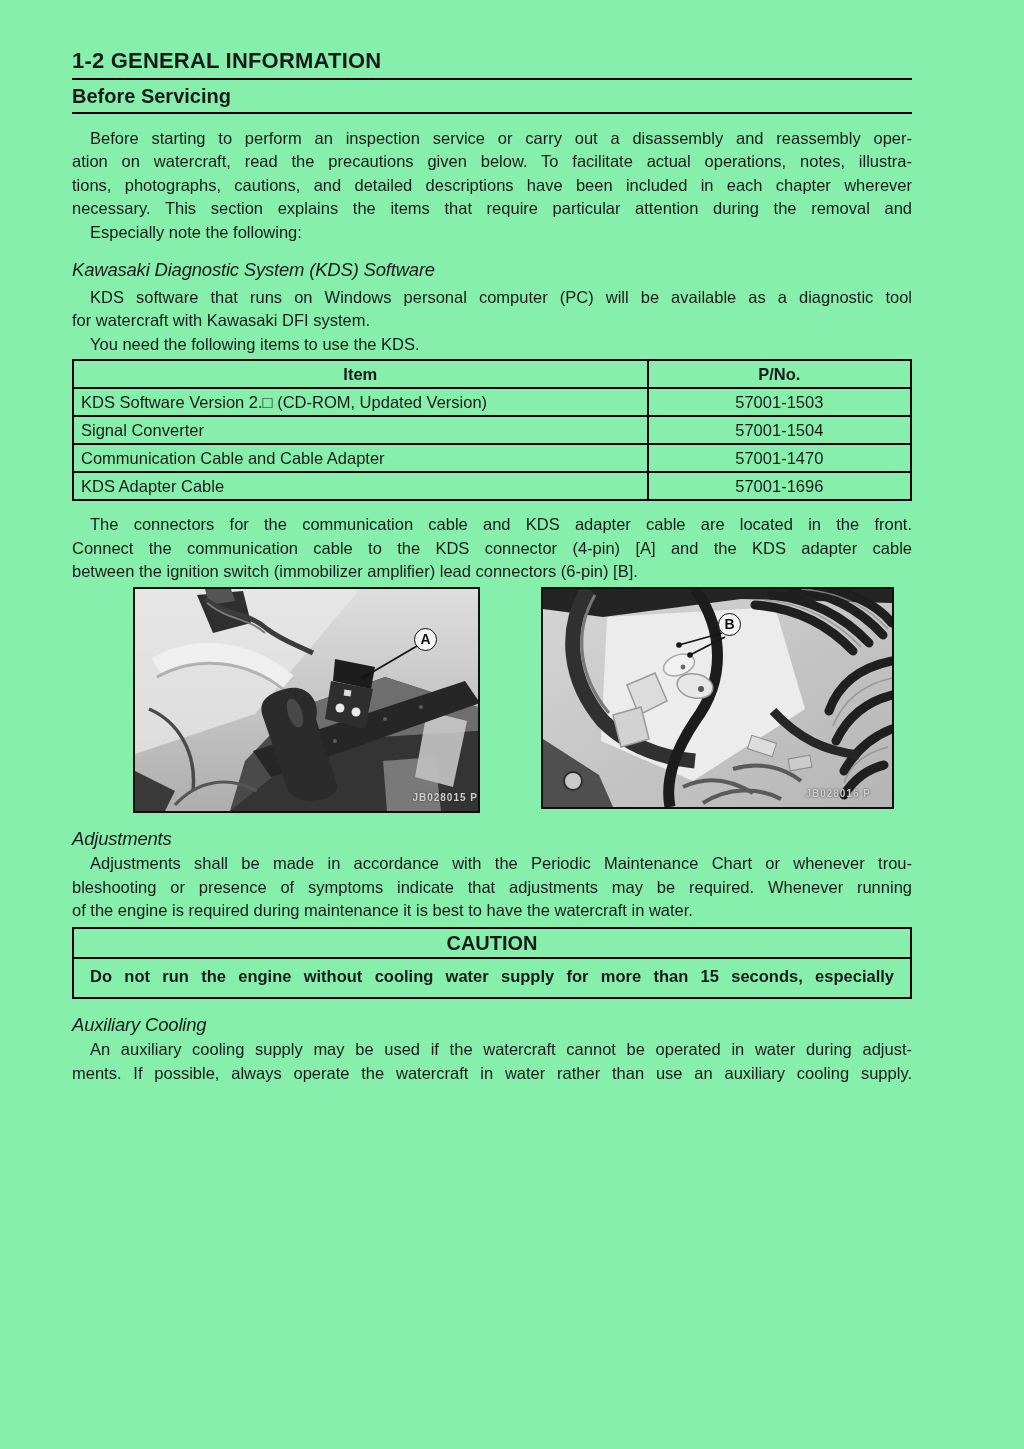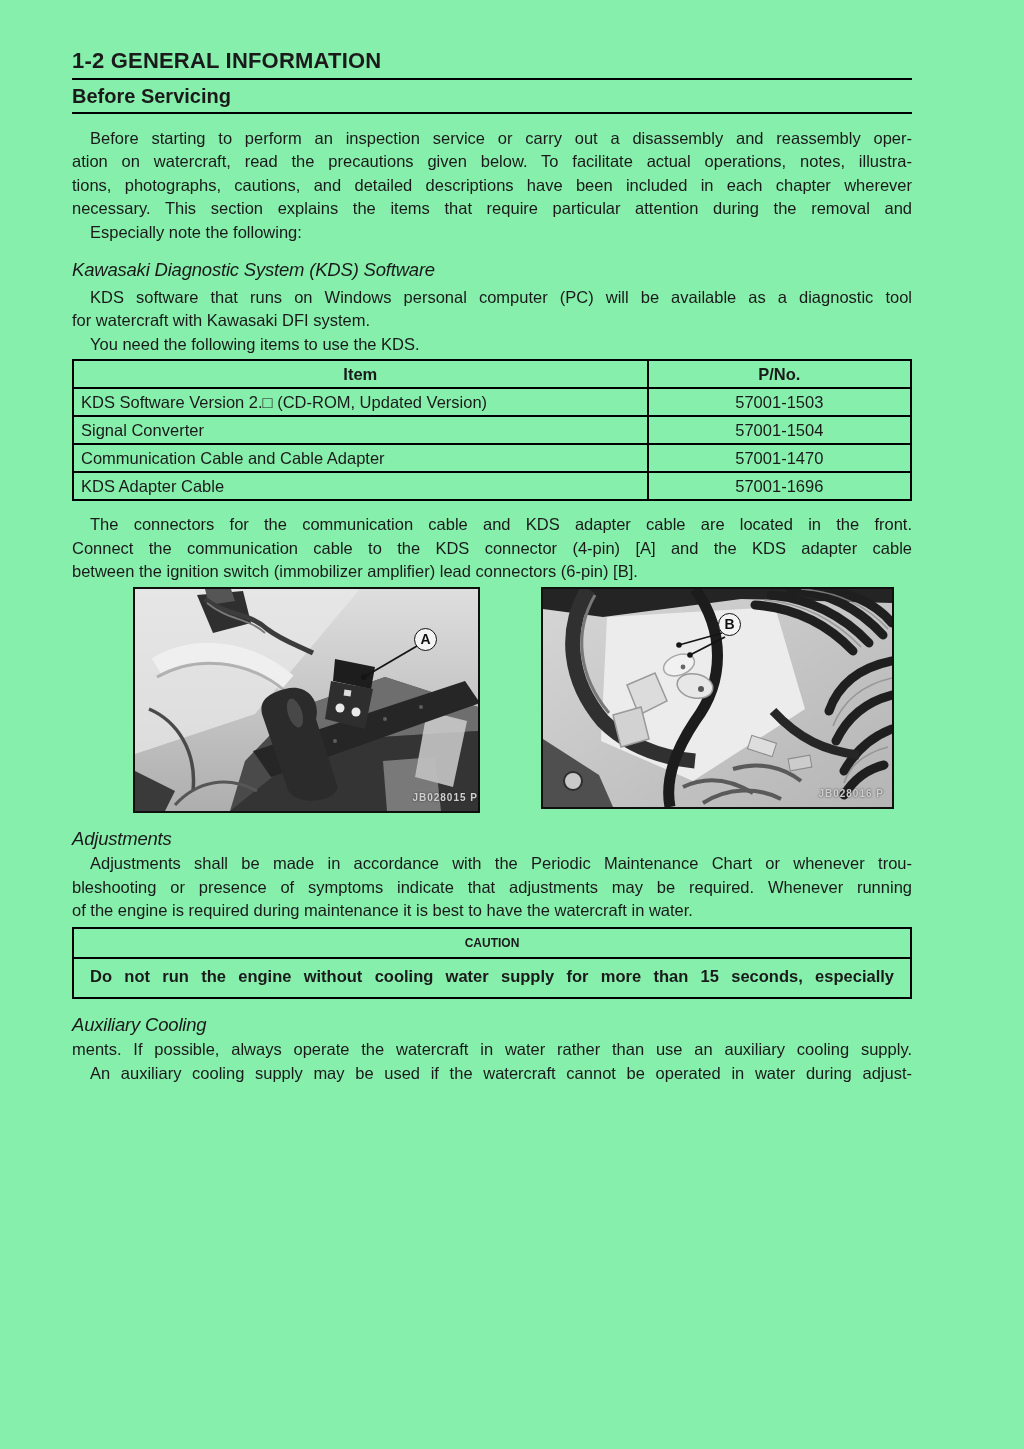--- a/index.html
+++ b/index.html
@@ -68,21 +68,21 @@
   }
 
   .mt-adj-head { margin-top:26px; }
   .mt-adj-para { margin-top:3px; }
 
   .caution {
     margin-top:4px; border:2px solid #000; width:840px;
   }
   .caution-title {
     border-bottom:2px solid #000; text-align:center;
-    font-size:12px; font-weight:bold; line-height:24px; padding:2px 0;
+    font-size:20px; font-weight:bold; line-height:24px; padding:2px 0;
   }
   .caution-body { padding:6px 16px 9px 16px; font-size:16.5px; }
 
   .mt-aux-head { margin-top:9px; }
   .mt-aux-para { margin-top:3px; }
 </style>
 </head>
 <body>
 
 <div class="page">
@@ -247,38 +247,38 @@
 
           <polygon points="0,150 56,186 70,218 0,218" fill="#4f4f4f"></polygon>
           <circle cx="30" cy="192" r="9" fill="#c9c9c9" stroke="#2e2e2e" stroke-width="2"></circle>
 
           <line x1="179" y1="44" x2="136" y2="56" stroke="#151515" stroke-width="1.8"></line>
           <line x1="182" y1="48" x2="147" y2="66" stroke="#151515" stroke-width="1.8"></line>
           <circle cx="136" cy="56" r="2.8" fill="#151515"></circle>
           <circle cx="147" cy="66" r="2.8" fill="#151515"></circle>
         </svg>
         <div class="fig-label" style="left:175px; top:24px;">B</div>
-        <div class="fig-code" style="right:8px; bottom:8px;">JB028016 P</div>
+        <div class="fig-code" style="right:21px; bottom:8px;">JB028016 P</div>
       </figure>
     </div>
 
     <h3 class="sub-heading mt-adj-head">Adjustments</h3>
     <div class="para mt-adj-para">
       <div class="ln j ind">Adjustments shall be made in accordance with the Periodic Maintenance Chart or whenever trou-</div>
       <div class="ln j">bleshooting or presence of symptoms indicate that adjustments may be required. Whenever running</div>
       <div class="ln">of the engine is required during maintenance it is best to have the watercraft in water.</div>
     </div>
 
     <div class="caution">
       <div class="caution-title">CAUTION</div>
       <div class="caution-body">
         <div class="ln j b">Do not run the engine without cooling water supply for more than 15 seconds, especially</div>
       </div>
     </div>
 
     <h3 class="sub-heading mt-aux-head">Auxiliary Cooling</h3>
     <div class="para mt-aux-para">
+      <div class="ln j ind">An auxiliary cooling supply may be used if the watercraft cannot be operated in water during adjust-</div>
       <div class="ln j">ments. If possible, always operate the watercraft in water rather than use an auxiliary cooling supply.</div>
-      <div class="ln j ind">An auxiliary cooling supply may be used if the watercraft cannot be operated in water during adjust-</div>
     </div>
 
   </div>
 </div>
 
 </body></html>

